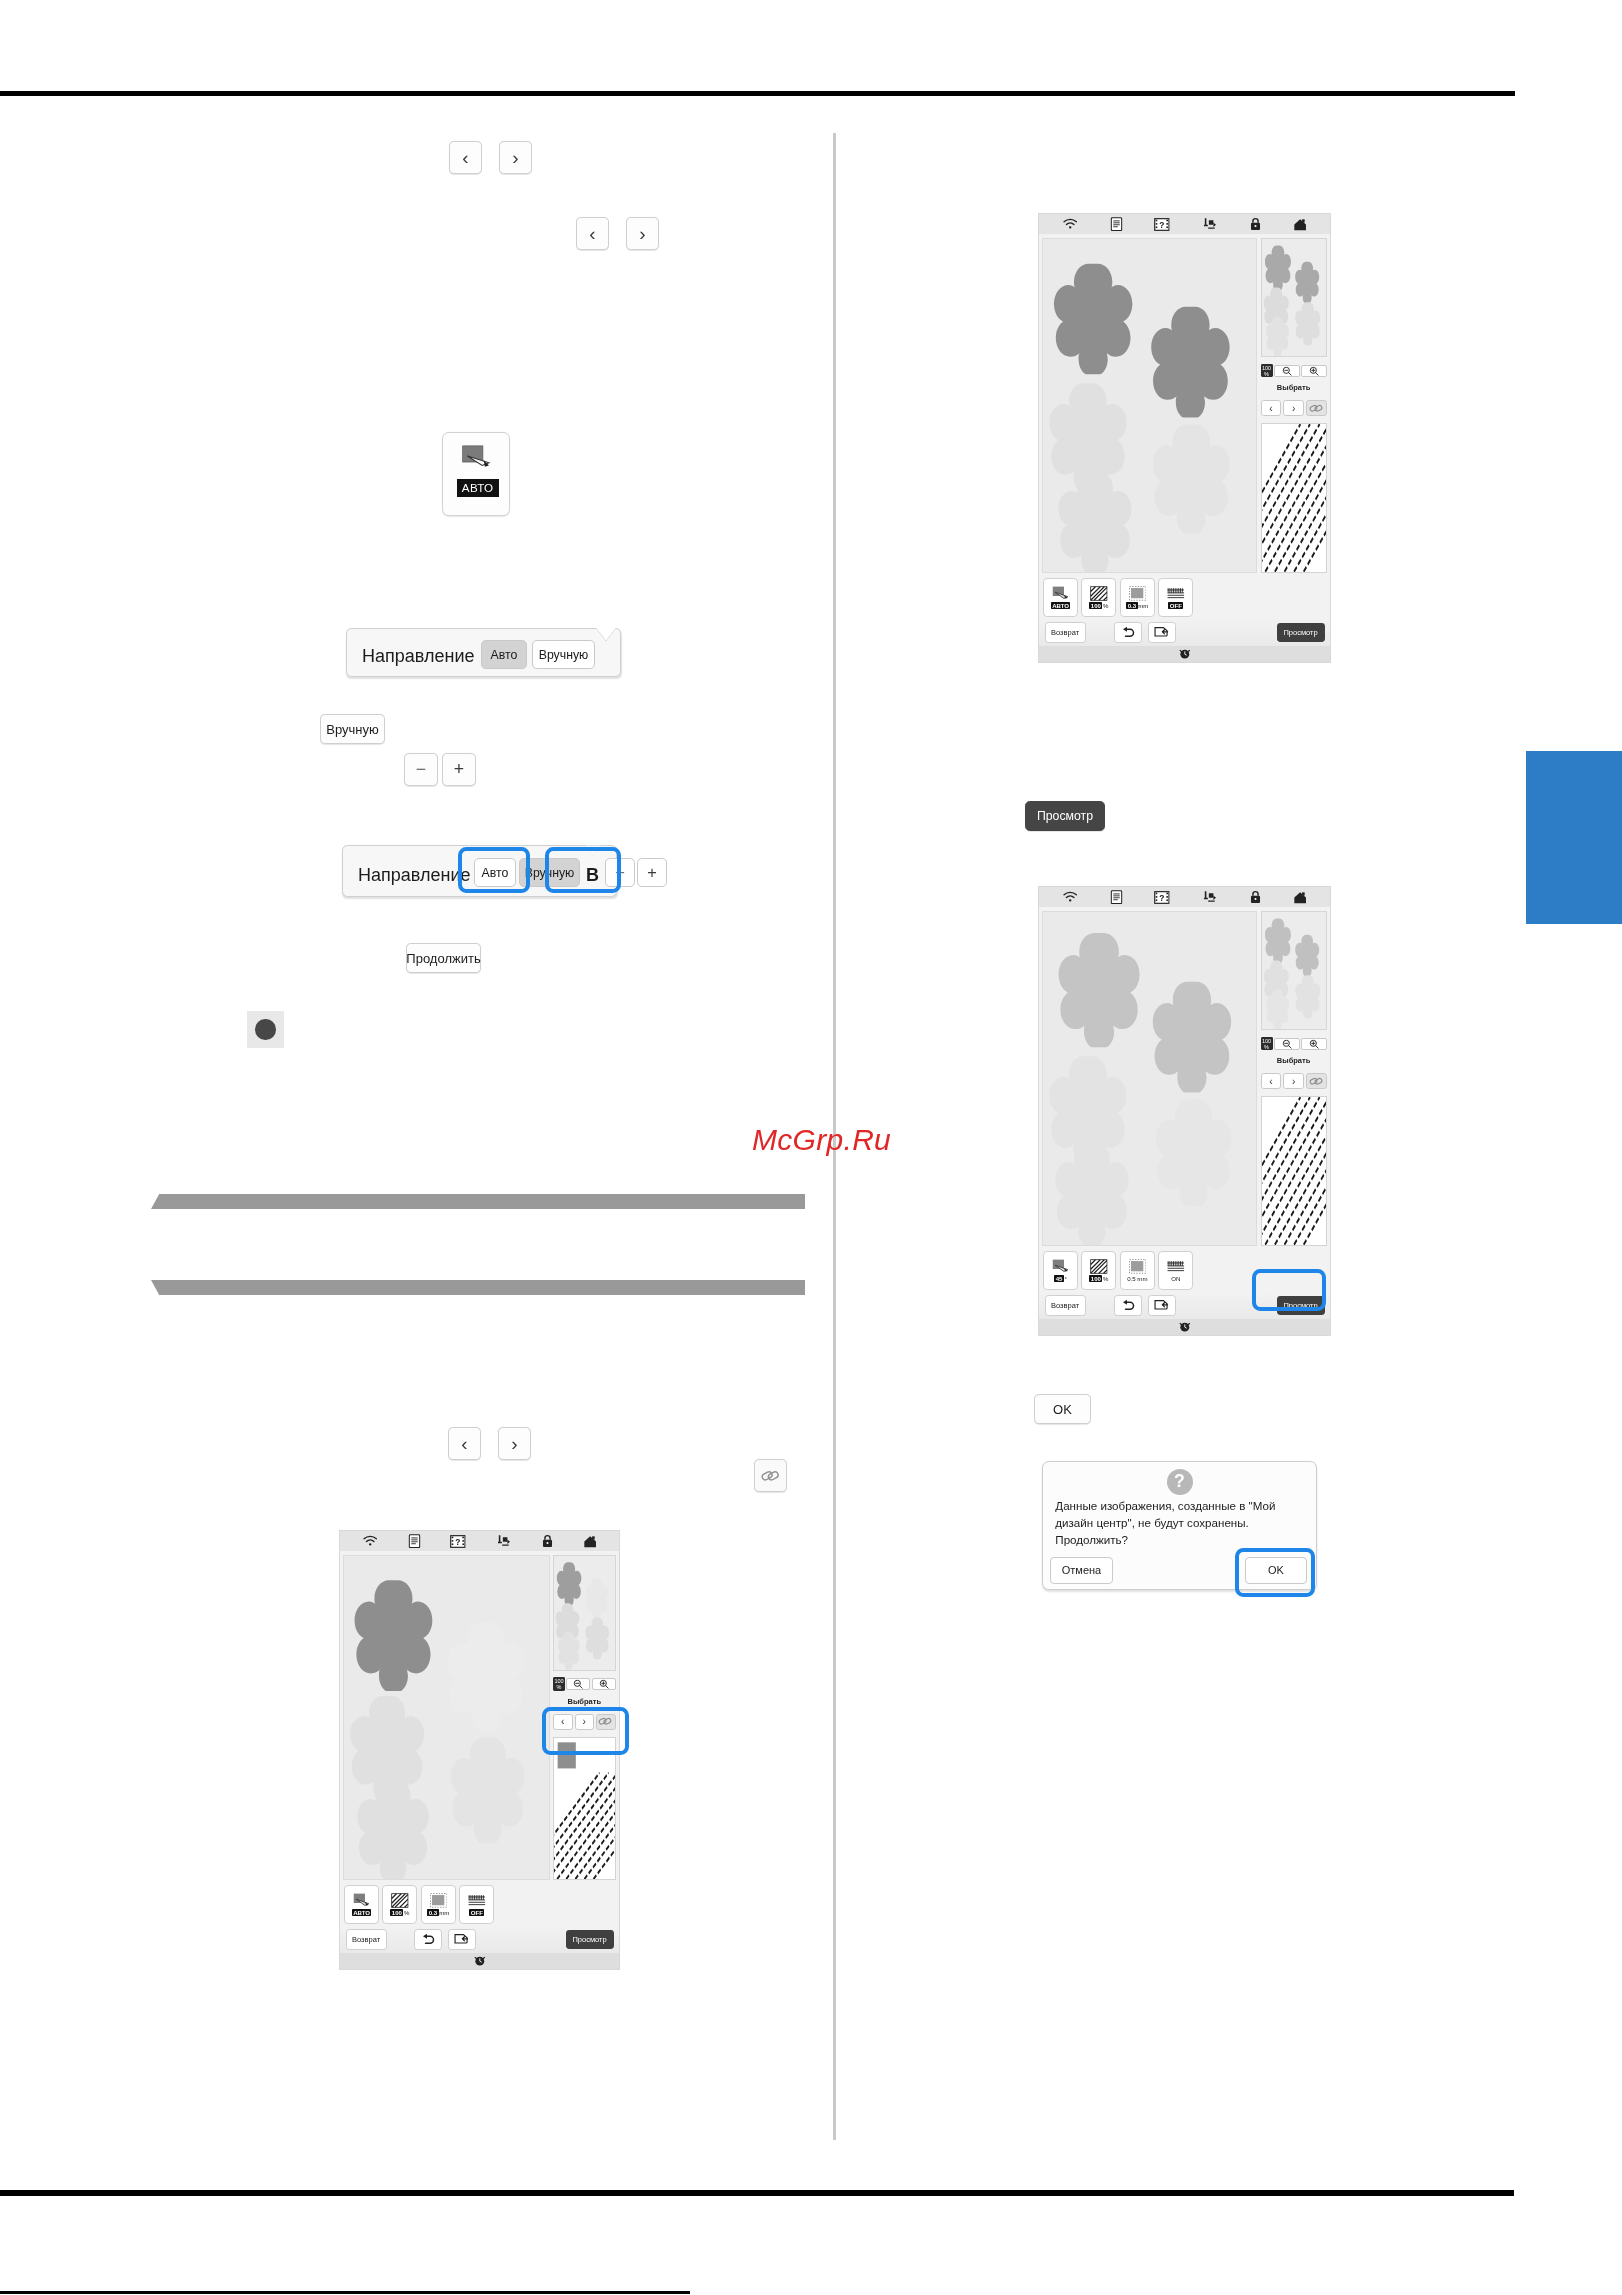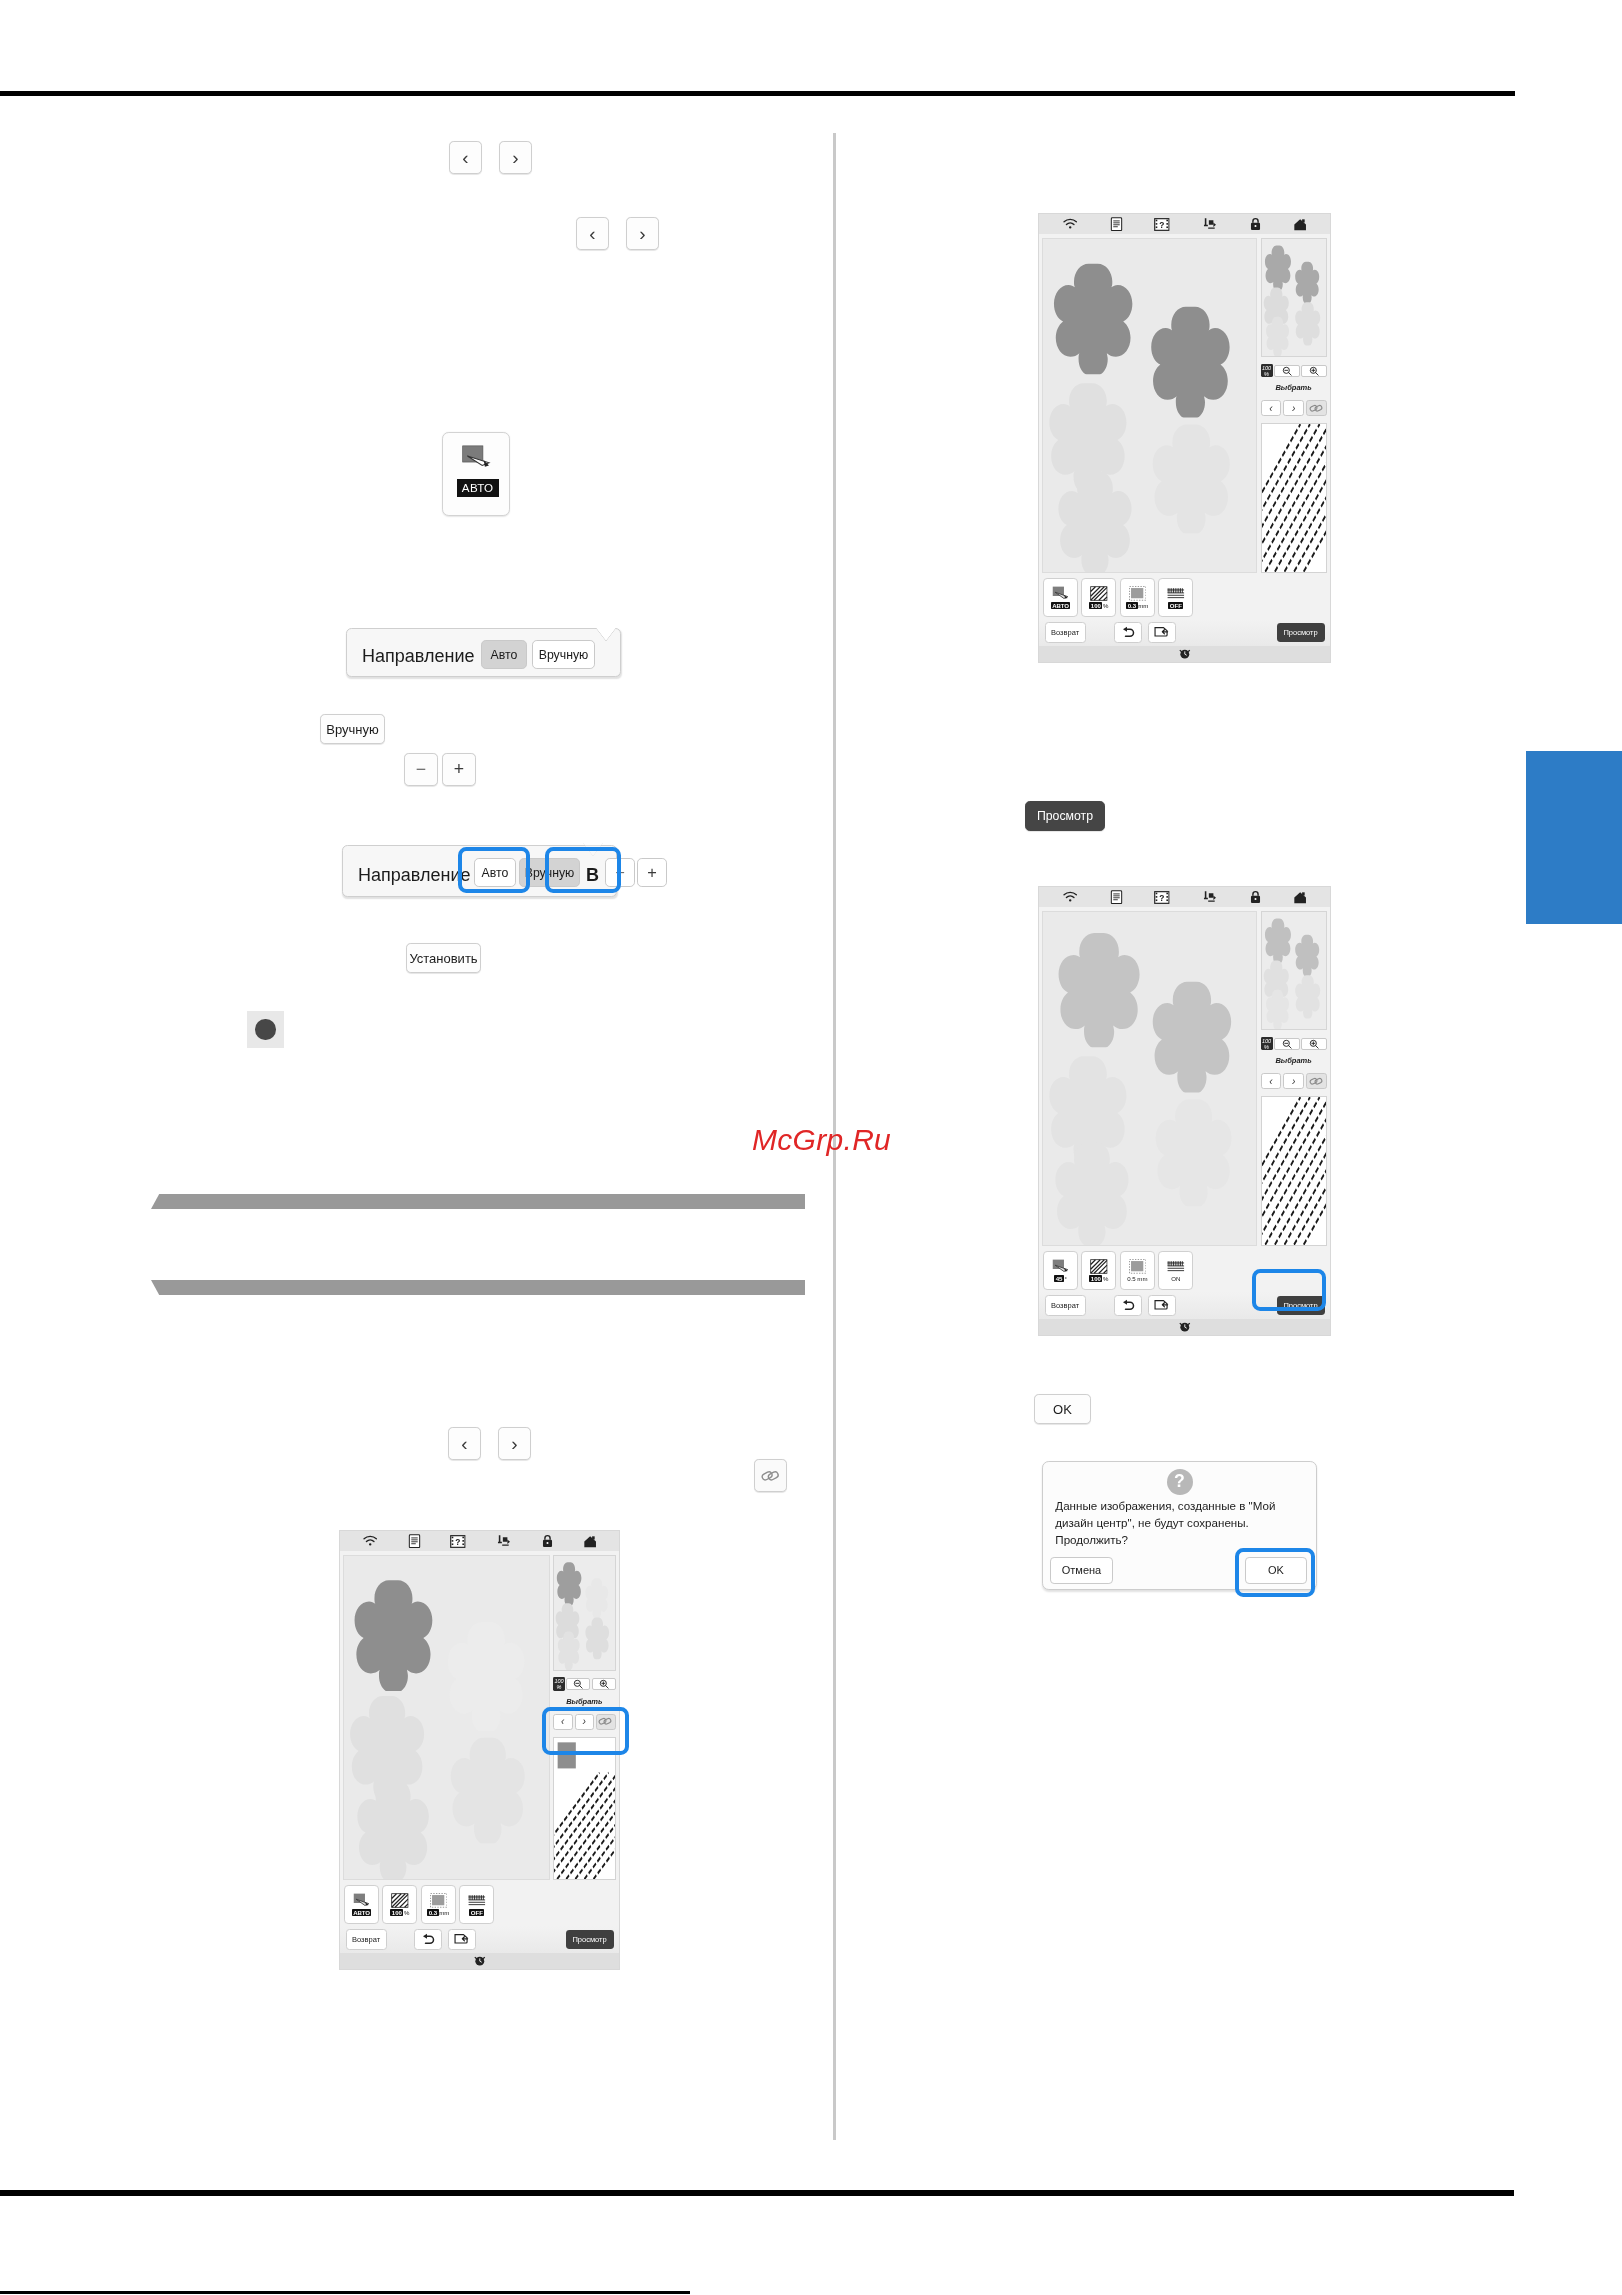--- a/index.html
+++ b/index.html
@@ -67,21 +67,21 @@
   .dot-icon i{display:block;width:20.4px;height:20.4px;border-radius:50%;background:#474747;}
 
   
   .screen{box-sizing:border-box;background:#f2f2f2;border:1px solid #d8d8d8;
     display:flex;flex-direction:column;overflow:hidden;}
   .scr-head{height:20.4px;background:#e4e4e4;display:flex;align-items:center;
     justify-content:space-around;padding:0 6.8px;flex:0 0 auto;}
   .scr-head svg{display:block;}
   .scr-body{flex:1 1 auto;display:flex;padding:3.4px;gap:3.4px;min-height:0;}
   .canvas{flex:1 1 auto;background:#eaeaea;border:0.7px solid #dcdcdc;position:relative;overflow:hidden;}
-  .rightcol{width:30%;display:flex;flex-direction:column;gap:7px;min-width:0;font-style:italic;}
+  .rightcol{width:30%;display:flex;flex-direction:column;gap:7px;min-width:0;}
   .thumbbox{height:35%;background:#ececec;border:0.7px solid #d5d5d5;position:relative;overflow:hidden;}
   .zoomrow{display:flex;align-items:center;gap:1.4px;height:13px;}
   .zoom-pct{background:#2c2c2c;color:#fff;font-size:5.5px;line-height:6.1px;text-align:center;
      padding:0.7px 1.4px;border-radius:1.4px;}
   .magbtn{flex:1 1 0;background:#fff;border:0.7px solid #c9c9c9;border-radius:2px;
      display:flex;align-items:center;justify-content:center;}
   .sel-lbl{font-size:7.5px;text-align:center;font-weight:bold;color:#222;line-height:8.9px;}
   .selrow{display:flex;gap:2px;height:16.4px;}
   .selbtn{flex:1 1 0;background:#fff;border:0.7px solid #c9c9c9;border-radius:2.7px;
      display:flex;align-items:center;justify-content:center;font-size:10.2px;color:#333;}
@@ -157,21 +157,21 @@
   <div class="abs dirbtn" style="left:131px;top:12.3px;width:42px;overflow:hidden;">Авто</div>
   <div class="abs dirbtn on" style="left:176px;top:12.3px;width:61px;">Вручную</div>
   <div class="abs dirlabel" style="left:243px;top:19px;font-weight:bold;">В</div>
   <div class="abs dirbtn" style="left:262px;top:12.3px;width:30px;font-size:16.4px;color:#6d6d6d;">−</div>
   <div class="abs dirbtn" style="left:294px;top:12.3px;width:30px;font-size:16.4px;color:#3a3a3a;">+</div>
   <div class="abs tri" style="left:240px;top:-2.7px;opacity:.35;"></div>
 </div>
 <div class="hl" style="left:458px;top:847px;width:72px;height:46px;"></div>
 <div class="hl" style="left:545px;top:847px;width:76px;height:46px;"></div>
 
-<div class="abs chip" style="left:406px;top:943px;width:75px;height:30px;">Установить</div>
+<div class="abs chip" style="left:406px;top:943px;width:75px;height:30px;">Продолжить</div>
 
 <div class="abs dot-icon">
     <i></i>
   </div>
 
 <div class="abs chip navbtn" style="left:448px;top:1427px;">‹</div>
 <div class="abs chip navbtn" style="left:498px;top:1427px;">›</div>
 <div class="abs chip" style="left:754px;top:1459px;width:33px;height:33px;background:#fafafa;">
   <svg width="20.4" height="17.7" viewBox="0 0 30 26">
     <g fill="none" stroke="#8d8d8d" stroke-width="2">

